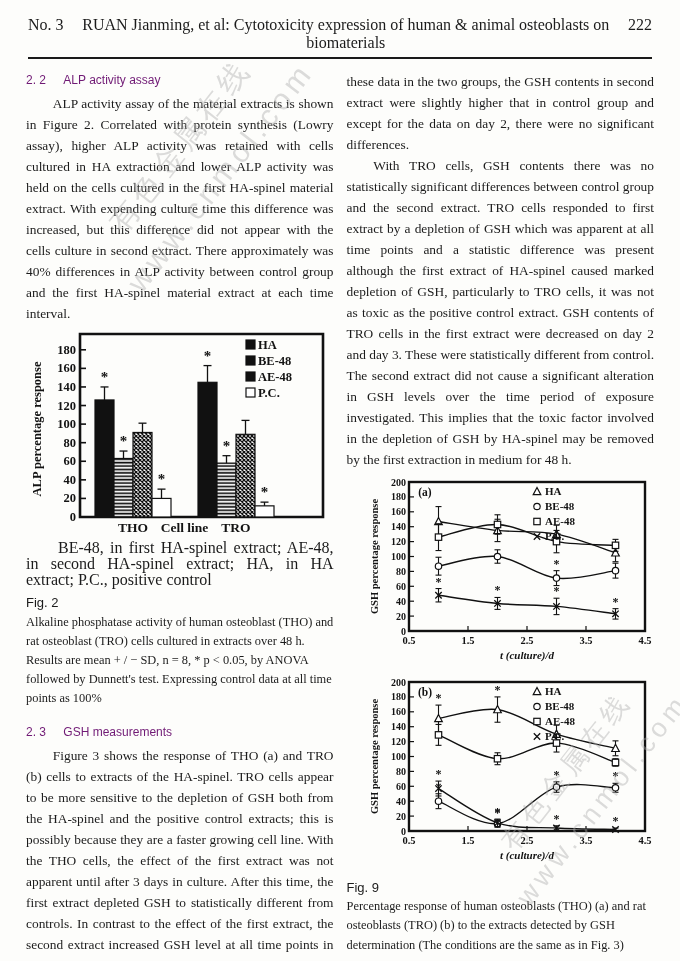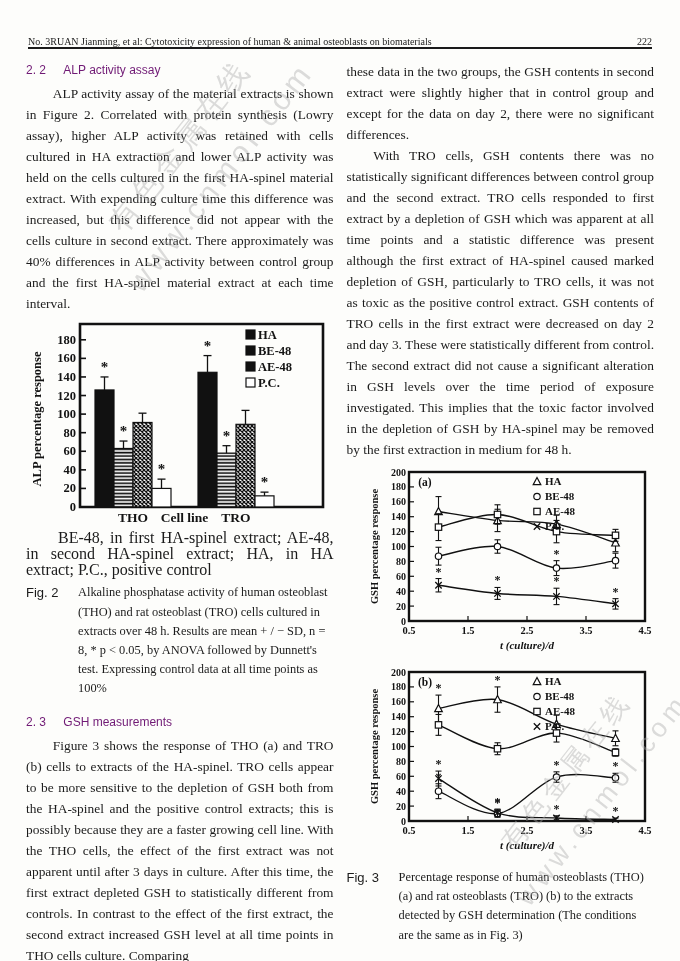--- a/index.html
+++ b/index.html
@@ -1,34 +1,34 @@
 <!DOCTYPE html>
 <html><head>
 <meta charset="utf-8">
 <style>
   html,body{margin:0;padding:0;background:#e8e8e8;}
   .page{position:relative;width:680px;height:961px;margin:0 auto;background:#fdfdfb;
         overflow:hidden;color:#1b1b1b;font-family:"Liberation Serif",serif;}
   
   header{display:flex;justify-content:space-between;align-items:baseline;
-         margin:16px 28px 0;border-bottom:2.5px solid #1a1a1a;
-         font-size:10px;}
-  header .center{flex:1;margin-top:20px;}
+         margin:16px 28px 0;padding-bottom:5px;border-bottom:2.5px solid #1a1a1a;
+         font-size:16px;}
+  header .center{flex:1;text-align:center;}
   
   .cols{display:flex;margin:12px 26px 0;gap:13px;}
   .col{width:308px;}
   .sec{font-family:"Liberation Sans",sans-serif;font-size:12px;font-weight:normal;
        margin:2px 0 6px;color:#701a75;}
   .sec .sec-t{margin-left:14px;}
   .sec2{margin-top:16px;}
   p.body{font-size:13.4px;line-height:21px;text-align:justify;margin:0;}
   p.ind{text-indent:2em;}
   .fig-note{font-size:16px;line-height:15.8px;text-align:justify;text-indent:2em;
             margin:3px 0 0;}
-  .fig-cap{display:flex;font-size:12.4px;line-height:19.2px;margin-top:6px;}
+  .fig-cap{display:flex;font-size:12.4px;line-height:19.2px;margin-top:6px;flex-direction:column;}
   .cap-label{font-family:"Liberation Sans",sans-serif;font-size:13px;width:52px;flex:none;}
   .cap-text{flex:1;}
   svg.chart{display:block;}
   svg[data-chart="fig2"]{margin:8px 0 0 2px;}
   svg[data-chart="fig3a"]{margin:6px 0 0 20px;}
   svg[data-chart="fig3b"]{margin:4px 0 0 20px;}
   
   .watermark{position:absolute;color:#adadad;opacity:.42;transform:rotate(-52deg);
              font-family:"Liberation Sans",sans-serif;text-align:center;line-height:1.7;
              letter-spacing:5px;pointer-events:none;z-index:5;}
@@ -395,19 +395,19 @@
           <text x="178" y="19" font-size="11" text-anchor="start" fill="#131313" font-family="&quot;Liberation Serif&quot;,serif" font-weight="bold">HA</text>
           <circle cx="170" cy="30.5" r="3.2" fill="#fff" stroke="#111" stroke-width="1.2"></circle>
           <text x="178" y="34" font-size="11" text-anchor="start" fill="#131313" font-family="&quot;Liberation Serif&quot;,serif" font-weight="bold">BE-48</text>
           <rect x="166.8" y="42.3" width="6.4" height="6.4" fill="#fff" stroke="#111" stroke-width="1.2"></rect>
           <text x="178" y="49" font-size="11" text-anchor="start" fill="#131313" font-family="&quot;Liberation Serif&quot;,serif" font-weight="bold">AE-48</text>
           <path d="M166.8,57.3 L173.2,63.7 M166.8,63.7 L173.2,57.3" stroke="#111" stroke-width="1.3" fill="none"></path>
           <text x="178" y="64" font-size="11" text-anchor="start" fill="#131313" font-family="&quot;Liberation Serif&quot;,serif" font-weight="bold">P.C.</text>
         </svg>
 
       <div class="fig-cap">
-        <span class="cap-label">Fig. 3</span>
+        <span class="cap-label">Fig. 9</span>
         <span class="cap-text">Percentage response of human osteoblasts (THO) (a) and rat osteoblasts (TRO) (b) to the extracts detected by GSH determination (The conditions are the same as in Fig. 3)</span>
       </div>
     </div>
 
   </div>
 </div>
 
 </body></html>

